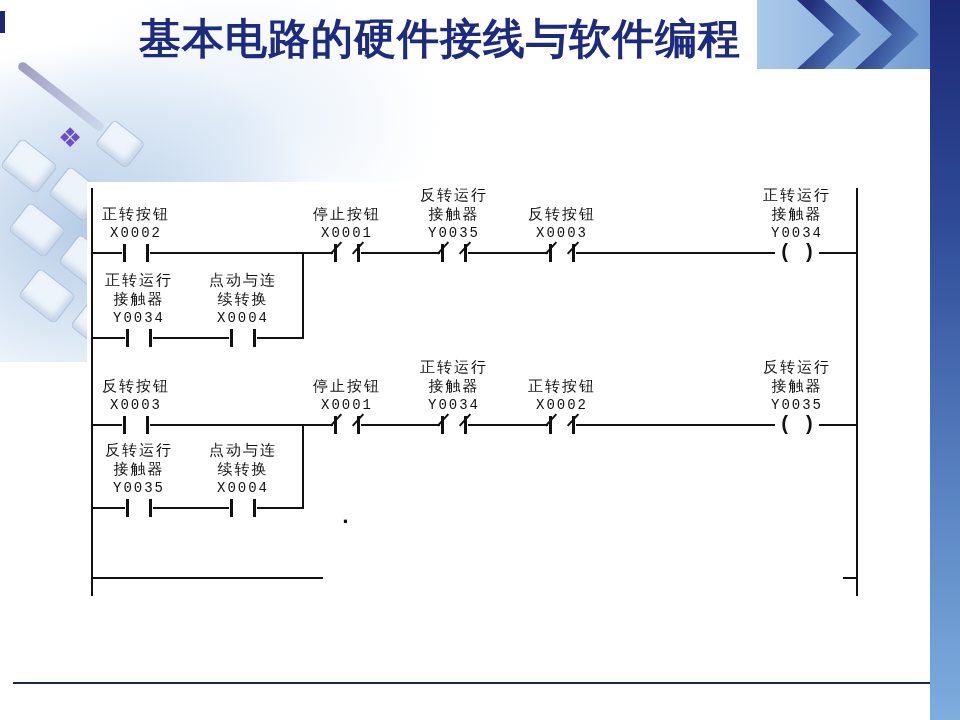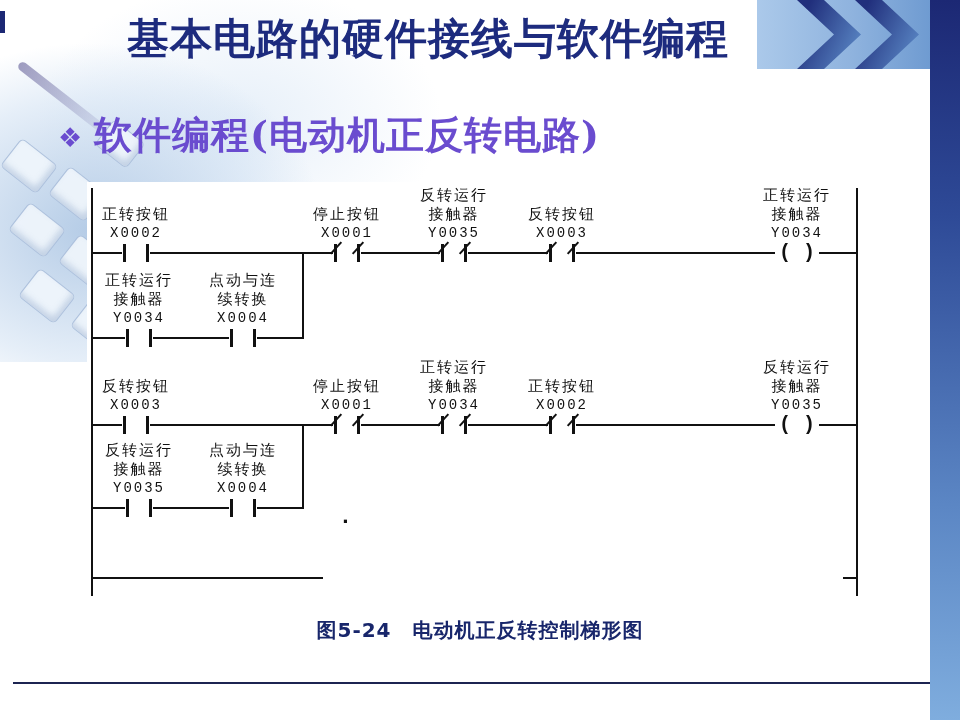--- a/index.html
+++ b/index.html
@@ -23,21 +23,21 @@
   .band{left:757px;top:0;width:173px;height:69px;
     background:linear-gradient(90deg,#abc9ea 0%,#8fb3de 55%,#6f9bd1 100%);}
   .chev{position:absolute;top:0;width:64px;height:69px;
     background:linear-gradient(115deg,#212f7c 15%,#5d8cc9 95%);
     clip-path:polygon(0 0,27px 0,64px 34.5px,27px 69px,0 69px,37px 34.5px);}
   .chev.c1{left:40px;} .chev.c2{left:98px;}
   .strip{left:930px;top:0;width:30px;height:720px;
     background:linear-gradient(180deg,var(--c-accent-dark,#1b2776) 0%,#2e4a97 30%,#5b86c4 70%,var(--c-accent-light,#7fadde) 100%);}
 
   
-  .title{left:28px;top:10px;width:800px;height:58px;line-height:58px;text-align:center;
+  .title{left:40px;top:10px;width:800px;height:58px;line-height:58px;text-align:center;
     font-family:"DejaVu Serif","Liberation Serif",serif;font-weight:bold;font-size:42px;
     letter-spacing:1px;color:var(--c-title,#1d2b7e);white-space:nowrap;}
   .bullet-marker{left:58px;top:122px;font-size:27px;color:var(--c-bullet,#6a4ccf);}
   .bullet-text{left:94px;top:110px;font-family:"DejaVu Serif","Liberation Serif",serif;
     font-weight:bold;font-size:38px;letter-spacing:1px;color:var(--c-bullet,#6a4ccf);white-space:nowrap;}
   .caption{left:180px;top:617px;width:600px;text-align:center;font-weight:bold;font-size:20px;
     letter-spacing:1px;color:var(--c-caption,#18266b);white-space:nowrap;}
   .rule{left:13px;top:682px;width:917px;height:2px;background:var(--c-rule,#1c2451);}
 
   
@@ -64,21 +64,20 @@
   <div class="abs notch"></div>
   <div class="abs band">
     <div class="chev c1"></div>
     <div class="chev c2"></div>
   </div>
   <div class="abs strip"></div>
 
   <div class="abs title">基本电路的硬件接线与软件编程</div>
 
   <div class="abs bullet-marker">❖</div>
-  <div class="abs bullet-text">软件编程(电动机正反转电路)</div>
 
   <div class="abs ladder">
     <div class="ladder-bg"></div>
   <div style="position: absolute; left: 91px; top: 188px; width: 2px; height: 408px; background: rgb(17, 17, 17);"></div>
       <div style="position: absolute; left: 856px; top: 188px; width: 2px; height: 408px; background: rgb(17, 17, 17);"></div>
       <div style="position: absolute; left: 92px; top: 252px; width: 765px; height: 2px; background: rgb(17, 17, 17);"></div>
       <div style="position: absolute; left: 81px; top: 205px; width: 110px; text-align: center; font: 15px &quot;DejaVu Sans&quot;, sans-serif; letter-spacing: 2px; color: rgb(17, 17, 17); white-space: nowrap;">正转按钮</div>
       <div style="position: absolute; left: 81px; top: 225px; width: 110px; text-align: center; font: 14px &quot;Liberation Mono&quot;, monospace; letter-spacing: 2px; color: rgb(17, 17, 17);">X0002</div>
       <div style="position: absolute; left: 122px; top: 242px; width: 28px; height: 22px; background: rgb(255, 255, 255);">
         <div style="position: absolute; left: 1px; top: 2px; width: 3px; height: 18px; background: rgb(17, 17, 17);"></div>
@@ -185,15 +184,14 @@
       <div style="position: absolute; left: 188px; top: 480px; width: 110px; text-align: center; font: 14px &quot;Liberation Mono&quot;, monospace; letter-spacing: 2px; color: rgb(17, 17, 17);">X0004</div>
       <div style="position: absolute; left: 229px; top: 497px; width: 28px; height: 22px; background: rgb(255, 255, 255);">
         <div style="position: absolute; left: 1px; top: 2px; width: 3px; height: 18px; background: rgb(17, 17, 17);"></div>
         <div style="position: absolute; right: 1px; top: 2px; width: 3px; height: 18px; background: rgb(17, 17, 17);"></div>
       </div>
       <div style="position: absolute; left: 92px; top: 577px; width: 231px; height: 2px; background: rgb(17, 17, 17);"></div>
       <div style="position: absolute; left: 843px; top: 577px; width: 14px; height: 2px; background: rgb(17, 17, 17);"></div>
       <div style="position: absolute; left: 342px; top: 506px; font: bold 18px &quot;DejaVu Sans&quot;, sans-serif; color: rgb(17, 17, 17);">.</div>
     </div>
 
-  <div class="abs caption">图5-24　电动机正反转控制梯形图</div>
   <div class="abs rule"></div>
 </div>
 
 </body></html>

